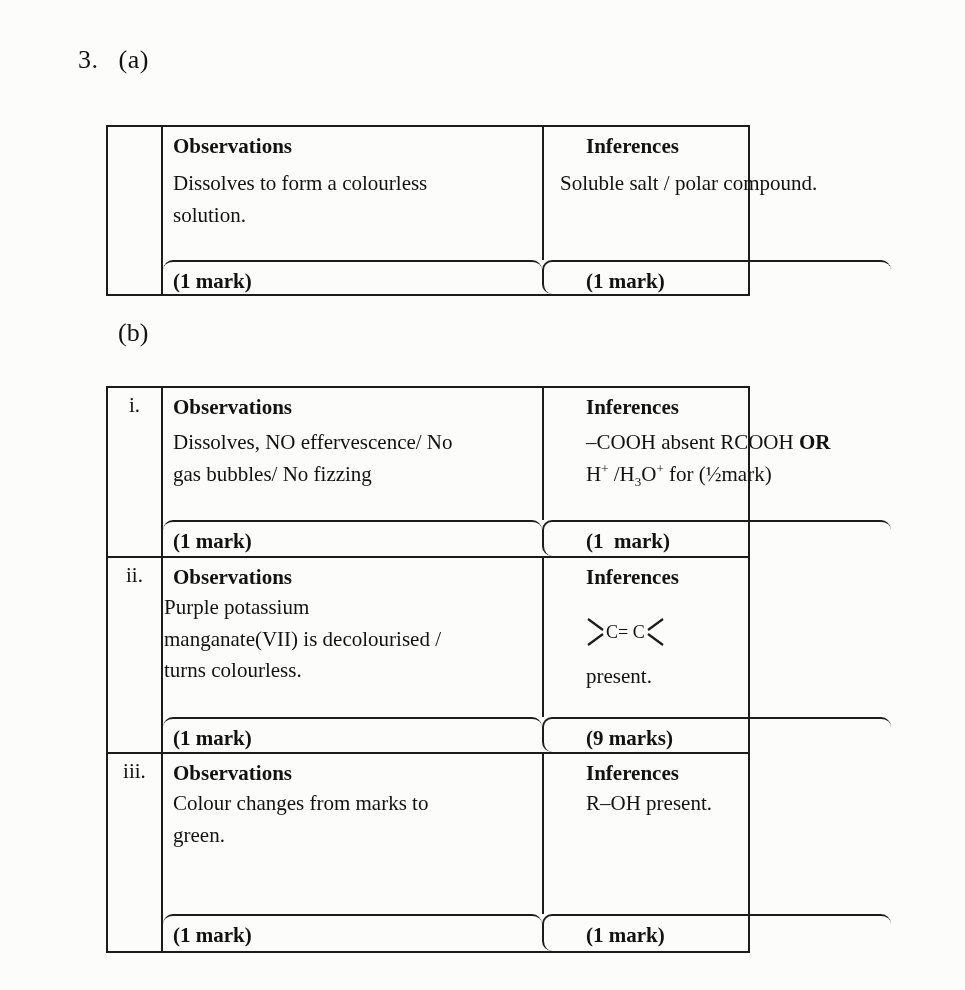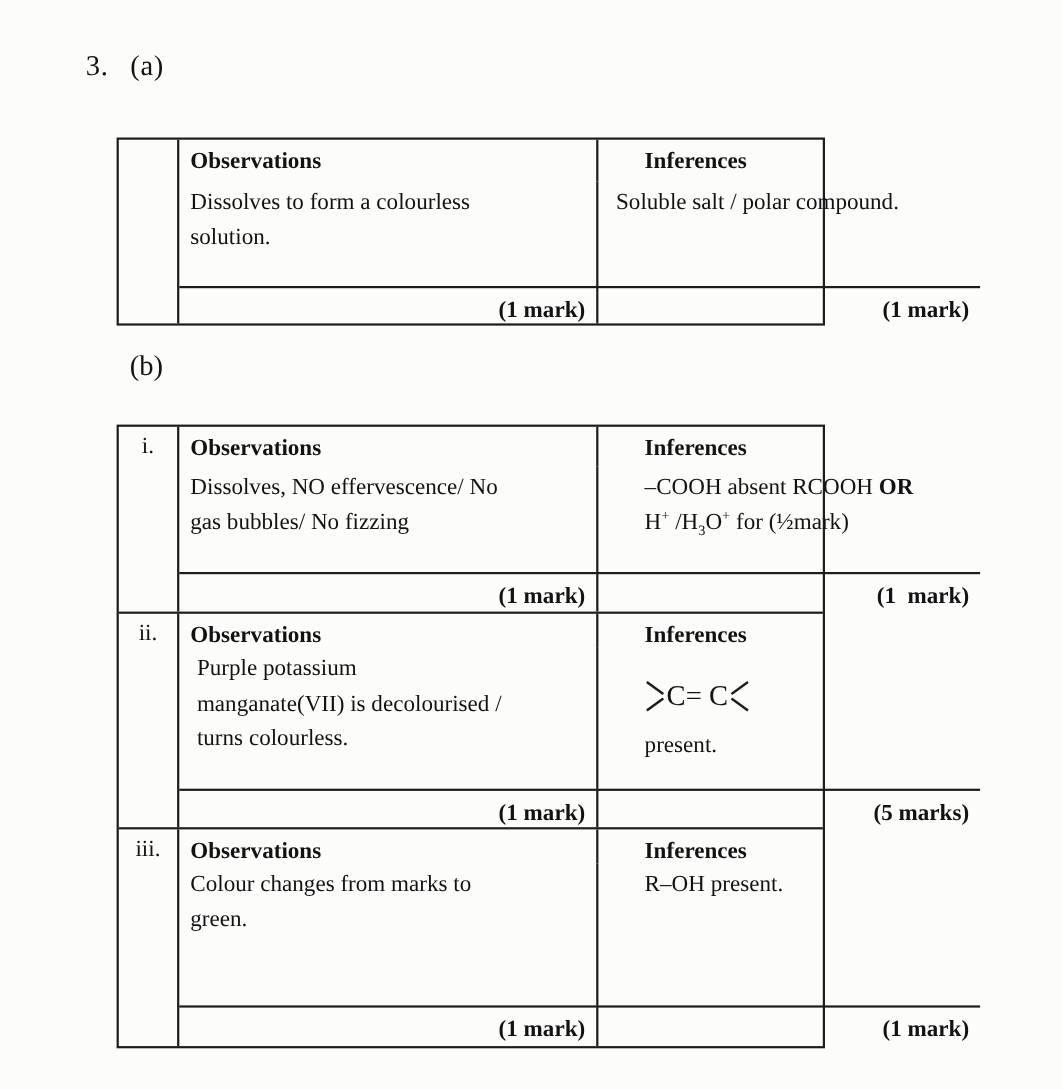--- a/index.html
+++ b/index.html
@@ -51,30 +51,30 @@
     border-right:2px solid var(--line);
     text-align:center;padding-top:2px;
     font-size:21px;
   }
   .col2{grid-column:2;}
   .col3{grid-column:3;border-left:2px solid var(--line);padding-left:42px;}
   .hd{grid-row:1;font-weight:bold;padding-top:4px;}
   .bd{grid-row:2;white-space:pre-line;}
   .mk{
     grid-row:3;border-top:2px solid var(--line);
-    font-weight:bold;text-align:right;
-    white-space:pre;padding-top:4px;
+    font-weight:bold;text-align:left;
+    white-space:pre;padding-top:4px;border-radius:10px;
   }
   .indent{padding-left:16px;}
   .bold{font-weight:bold;}
   sup,sub{font-size:13px;line-height:0;}
   .formula-cell{padding-top:24px;}
   .formula-line{
     display:flex;align-items:center;
-    font-size:26px;white-space:pre;
+    font-size:18px;white-space:pre;
   }
   .bond{flex:0 0 auto;display:block;}
   .present-line{margin-top:10px;}
 </style>
 </head>
 <body>
 
 <div class="q-heading">
   <span>3.</span><span class="part">(a)</span>
 </div>
@@ -107,37 +107,37 @@
       <div><span>H</span><sup>+</sup><span> /H</span><sub>3</sub><span>O</span><sup>+</sup><span> for (½mark)</span></div>
     </div>
     <div class="cell col2 mk">(1 mark)</div>
     <div class="cell col3 mk">(1  mark)</div>
   </div>
 
   <div class="block rows-ii">
     <div class="cell label-cell">ii.</div>
     <div class="cell col2 hd">Observations</div>
     <div class="cell col3 hd">Inferences</div>
-    <div class="cell col2 bd" style="padding-left:16px">Purple potassium
+    <div class="cell col2 bd" style="padding-left:1px">Purple potassium
 manganate(VII) is decolourised /
 turns colourless.</div>
     <div class="cell col3 formula-cell" style="grid-row:2">
       <div class="formula-line">
         <svg class="bond" width="20" height="38" viewBox="0 0 20 38">
           <line x1="2" y1="6" x2="17" y2="17" stroke="#1c1c1c" stroke-width="2.2"></line>
           <line x1="2" y1="32" x2="17" y2="21" stroke="#1c1c1c" stroke-width="2.2"></line>
         </svg><span>C= C</span><svg class="bond" width="20" height="38" viewBox="0 0 20 38">
           <line x1="3" y1="17" x2="18" y2="6" stroke="#1c1c1c" stroke-width="2.2"></line>
           <line x1="3" y1="21" x2="18" y2="32" stroke="#1c1c1c" stroke-width="2.2"></line>
         </svg>
       </div>
       <div class="present-line">present.</div>
     </div>
     <div class="cell col2 mk">(1 mark)</div>
-    <div class="cell col3 mk">(5 marks)</div>
+    <div class="cell col3 mk">(9 marks)</div>
   </div>
 
   <div class="block rows-iii">
     <div class="cell label-cell">iii.</div>
     <div class="cell col2 hd">Observations</div>
     <div class="cell col3 hd">Inferences</div>
     <div class="cell col2 bd">Colour changes from marks to
 green.</div>
     <div class="cell col3 bd">R–OH present.</div>
     <div class="cell col2 mk">(1 mark)</div>

